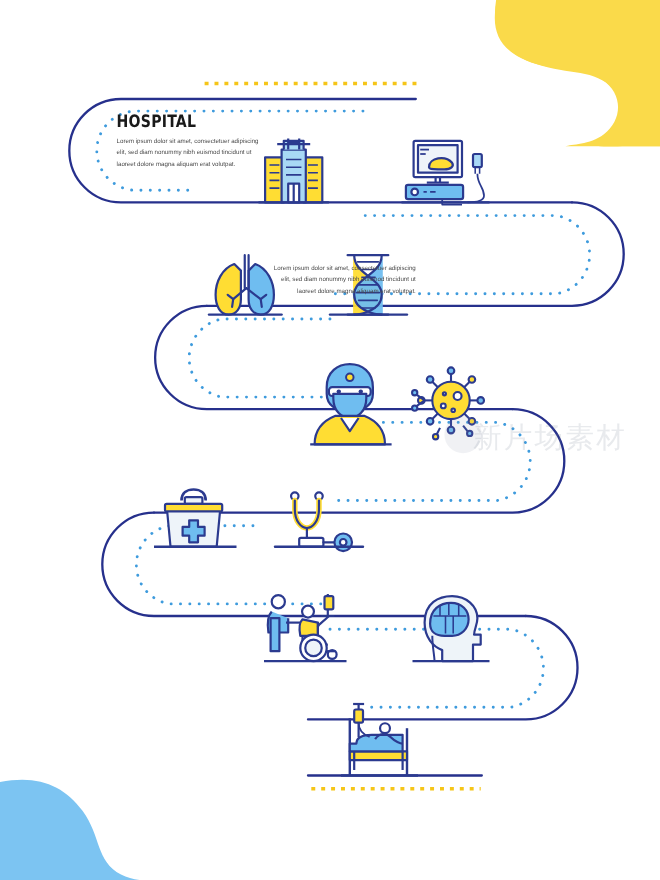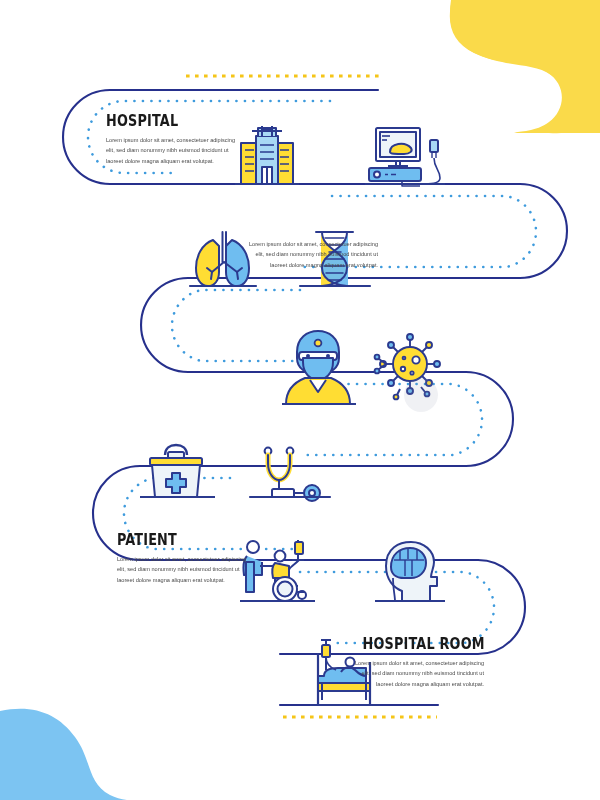--- a/index.html
+++ b/index.html
@@ -279,37 +279,30 @@
       <circle cx="350" cy="662" r="4.5" fill="#ffffff"></circle>
       <path d="M341,672 C345,666 351,666 355,670 C359,674 364,676 366,676" stroke-width="2"></path>
       <path d="M326,640 L326,670" stroke-width="2"></path>
       <rect x="322" y="645" width="8" height="12" rx="1.5" fill="#ffdd33"></rect>
       <path d="M321,640 L331,640" stroke-width="2"></path>
       <path d="M326,657 C326,664 331,668 336,670" stroke-width="1.6"></path>
       <path d="M310,705 L380,705" stroke-width="2.2"></path>
     </g>
   </svg>
 
-  <div class="block left" style="left:106px; top:113px;">
+  <div class="block left" style="left:106px; top:102px;">
     <div class="title">HOSPITAL</div>
     <div class="body">Lorem ipsum dolor sit amet, consectetuer adipiscing elit, sed diam nonummy nibh euismod tincidunt ut laoreet dolore magna aliquam erat volutpat.</div>
   </div>
 
   <div class="block right" style="left:246px; top:234px; width:132px;">
     <div class="title"></div>
     <div class="body">Lorem ipsum dolor sit amet, consectetuer adipiscing elit, sed diam nonummy nibh euismod tincidunt ut laoreet dolore magna aliquam erat volutpat.</div>
   </div>
 
 
 
-  <div class="block left" style="left:117px; top:532px;">
-    <div class="title">PATIENT</div>
-    <div class="body">Lorem ipsum dolor sit amet, consectetuer adipiscing elit, sed diam nonummy nibh euismod tincidunt ut laoreet dolore magna aliquam erat volutpat.</div>
-  </div>
-
-  <div class="block right" style="left:352px; top:636px; width:132px;">
-    <div class="title">HOSPITAL ROOM</div>
-    <div class="body">Lorem ipsum dolor sit amet, consectetuer adipiscing elit, sed diam nonummy nibh euismod tincidunt ut laoreet dolore magna aliquam erat volutpat.</div>
-  </div>
+
 
   <div class="wm-badge"></div>
+  <div class="wm">新片场素材</div>
 
 </div>
 
 </body></html>

